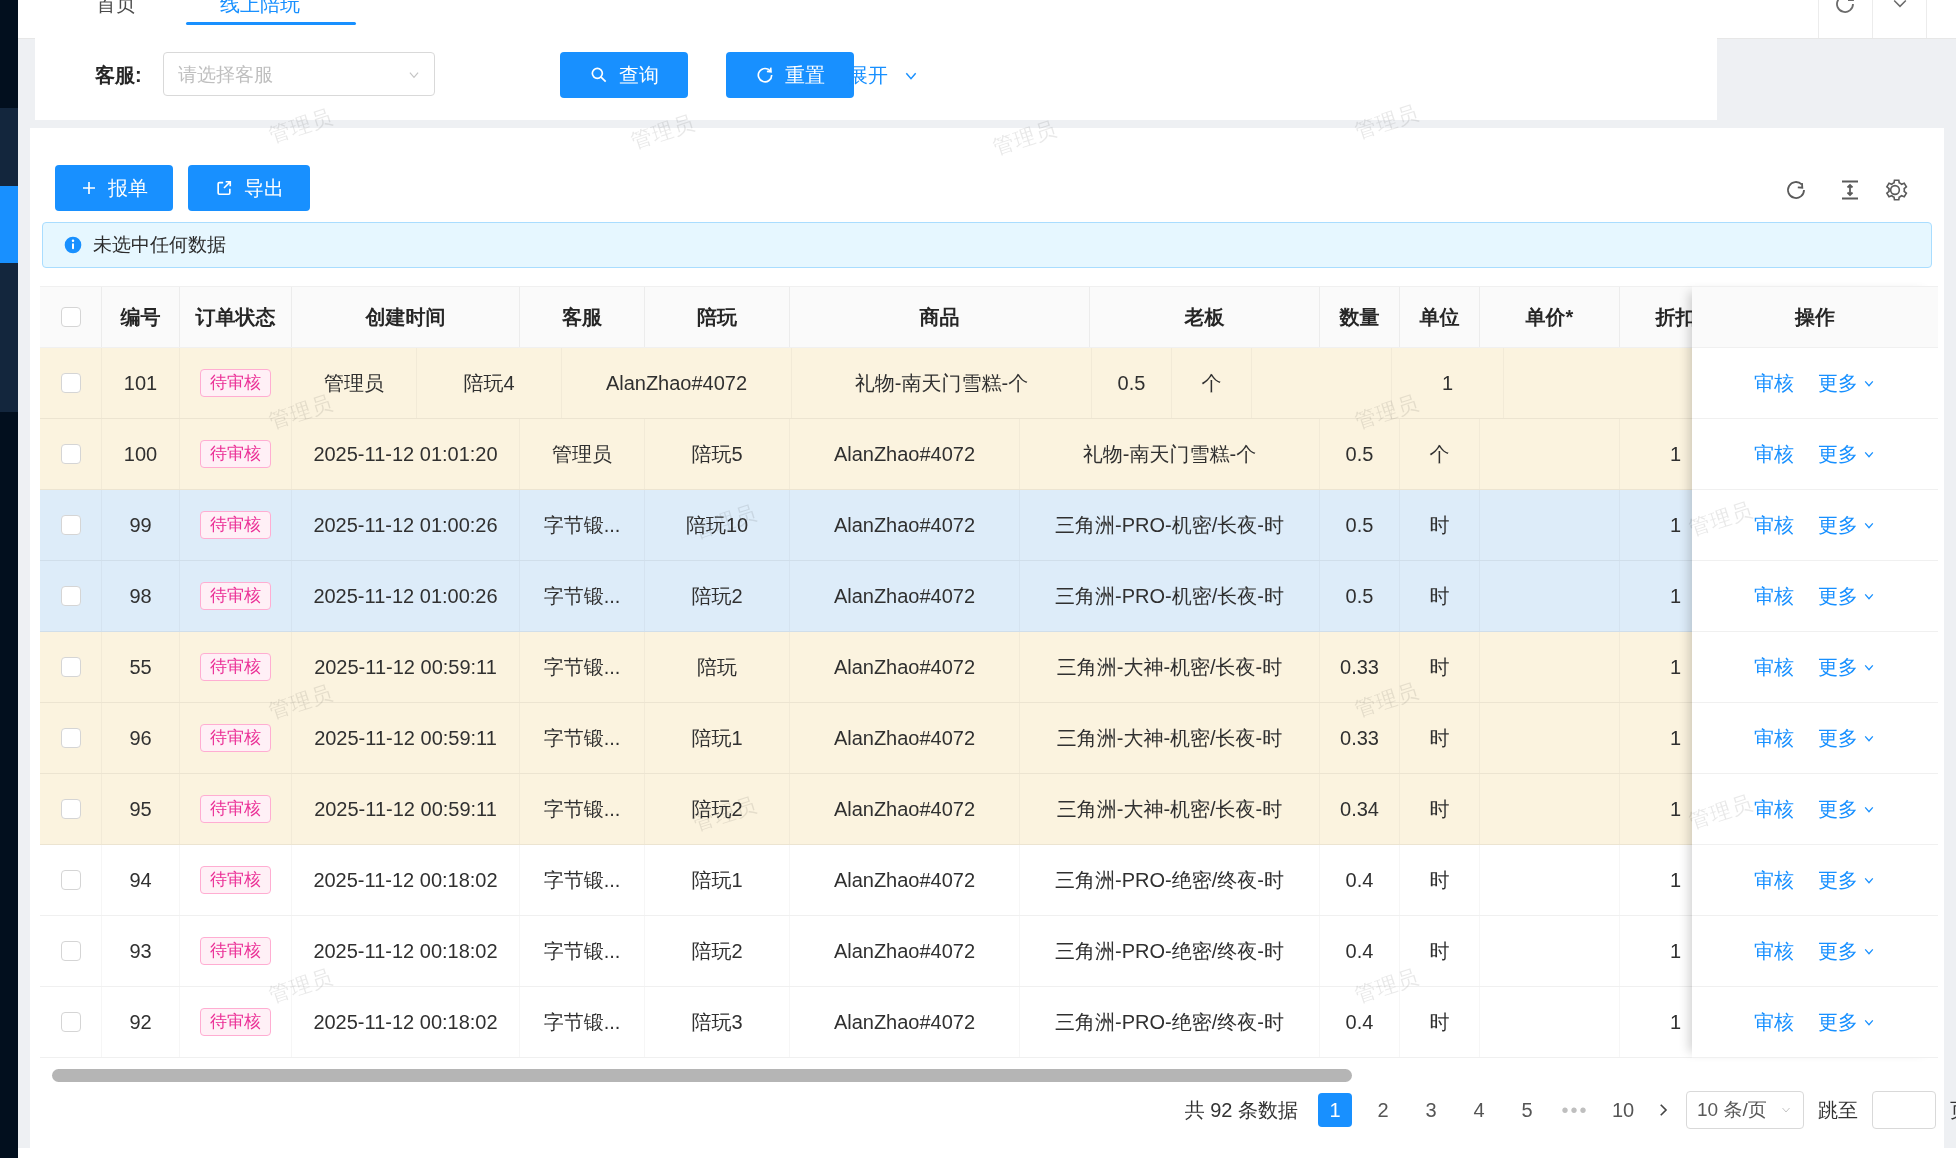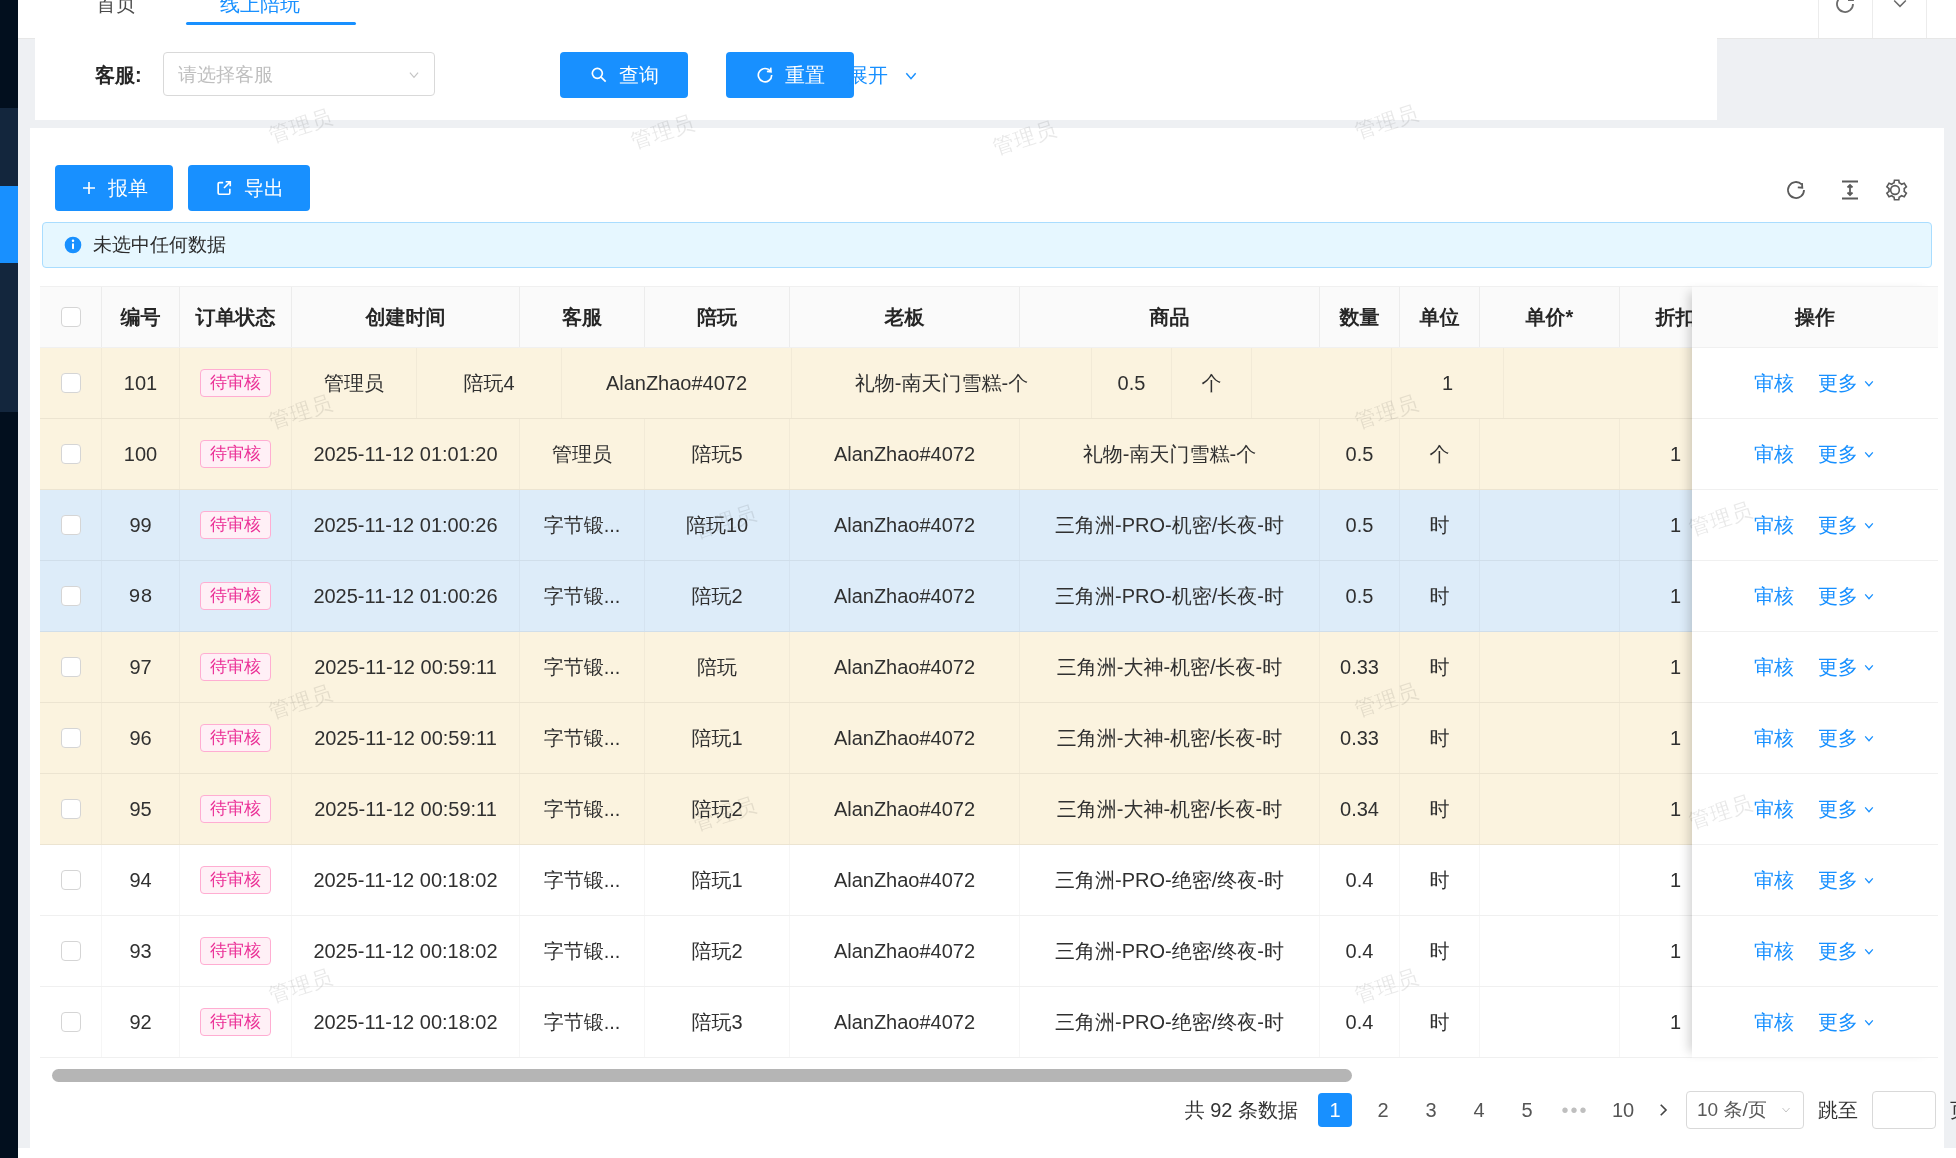--- a/index.html
+++ b/index.html
@@ -196,25 +196,25 @@
         </div>
         <div class="th" style="width: 228px;">
           <span class="">创建时间</span>
         </div>
         <div class="th" style="width: 125px;">
           <span class="">客服</span>
         </div>
         <div class="th" style="width: 145px;">
           <span class="">陪玩</span>
         </div>
+        <div class="th" style="width: 300px;">
+          <span class="">商品</span>
+        </div>
         <div class="th" style="width: 230px;">
           <span class="">老板</span>
-        </div>
-        <div class="th" style="width: 300px;">
-          <span class="">商品</span>
         </div>
         <div class="th" style="width: 80px;">
           <span class="">数量</span>
         </div>
         <div class="th" style="width: 80px;">
           <span class="">单位</span>
         </div>
         <div class="th" style="width: 140px;">
           <span class="">单价*</span>
         </div>
@@ -273,39 +273,39 @@
           <div class="td" style="width: 300px;">三角洲-PRO-机密/长夜-时</div>
           <div class="td" style="width: 80px;">0.5</div>
           <div class="td" style="width: 80px;">时</div>
           <div class="td" style="width: 140px;"></div>
           <div class="td" style="width: 112px;">1</div>
         </div>
         <div class="tr tone-blue">
           <div class="td" style="width: 62px;">
             <span class="checkbox"></span>
           </div>
-          <div class="td" style="width: 78px; font-family: Liberation Mono, monospace;">98</div>
+          <div class="td" style="width: 78px;">98</div>
           <div class="td" style="width: 112px;">
             <span class="tag">待审核</span>
           </div>
           <div class="td" style="width: 228px;">2025-11-12 01:00:26</div>
           <div class="td" style="width: 125px;">字节锻...</div>
           <div class="td" style="width: 145px;">陪玩2</div>
           <div class="td" style="width: 230px;">AlanZhao#4072</div>
           <div class="td" style="width: 300px;">三角洲-PRO-机密/长夜-时</div>
           <div class="td" style="width: 80px;">0.5</div>
           <div class="td" style="width: 80px;">时</div>
           <div class="td" style="width: 140px;"></div>
           <div class="td" style="width: 112px;">1</div>
         </div>
         <div class="tr tone-cream">
           <div class="td" style="width: 62px;">
             <span class="checkbox"></span>
           </div>
-          <div class="td" style="width: 78px;">97</div>
+          <div class="td" style="width: 78px;">55</div>
           <div class="td" style="width: 112px;">
             <span class="tag">待审核</span>
           </div>
           <div class="td" style="width: 228px;">2025-11-12 00:59:11</div>
           <div class="td" style="width: 125px;">字节锻...</div>
           <div class="td" style="width: 145px;">陪玩</div>
           <div class="td" style="width: 230px;">AlanZhao#4072</div>
           <div class="td" style="width: 300px;">三角洲-大神-机密/长夜-时</div>
           <div class="td" style="width: 80px;">0.33</div>
           <div class="td" style="width: 80px;">时</div>

